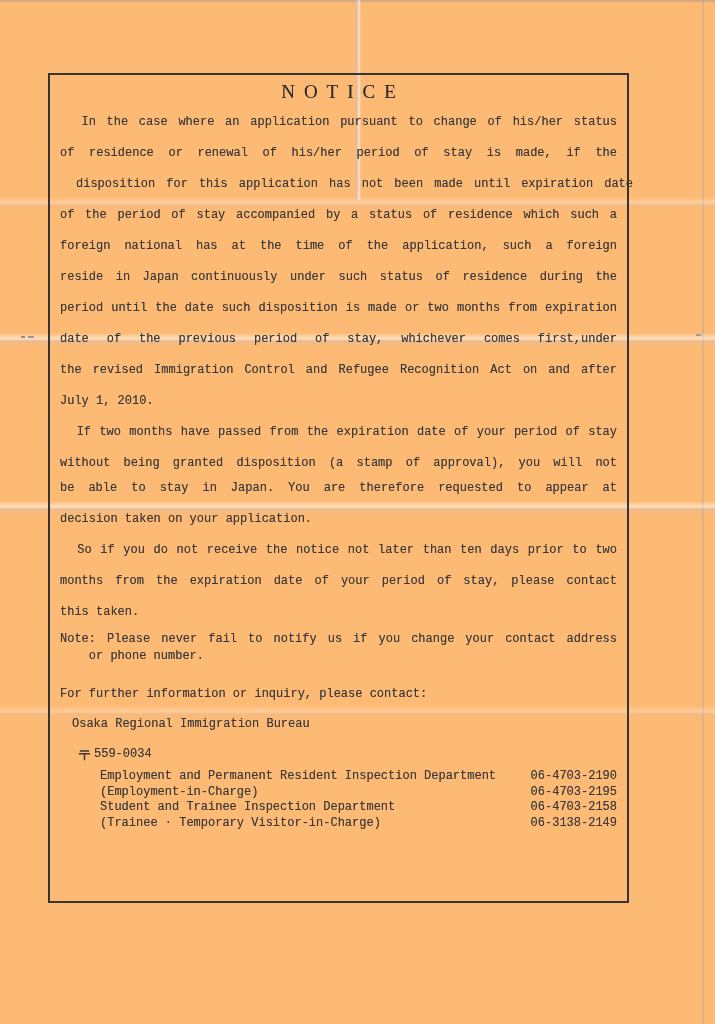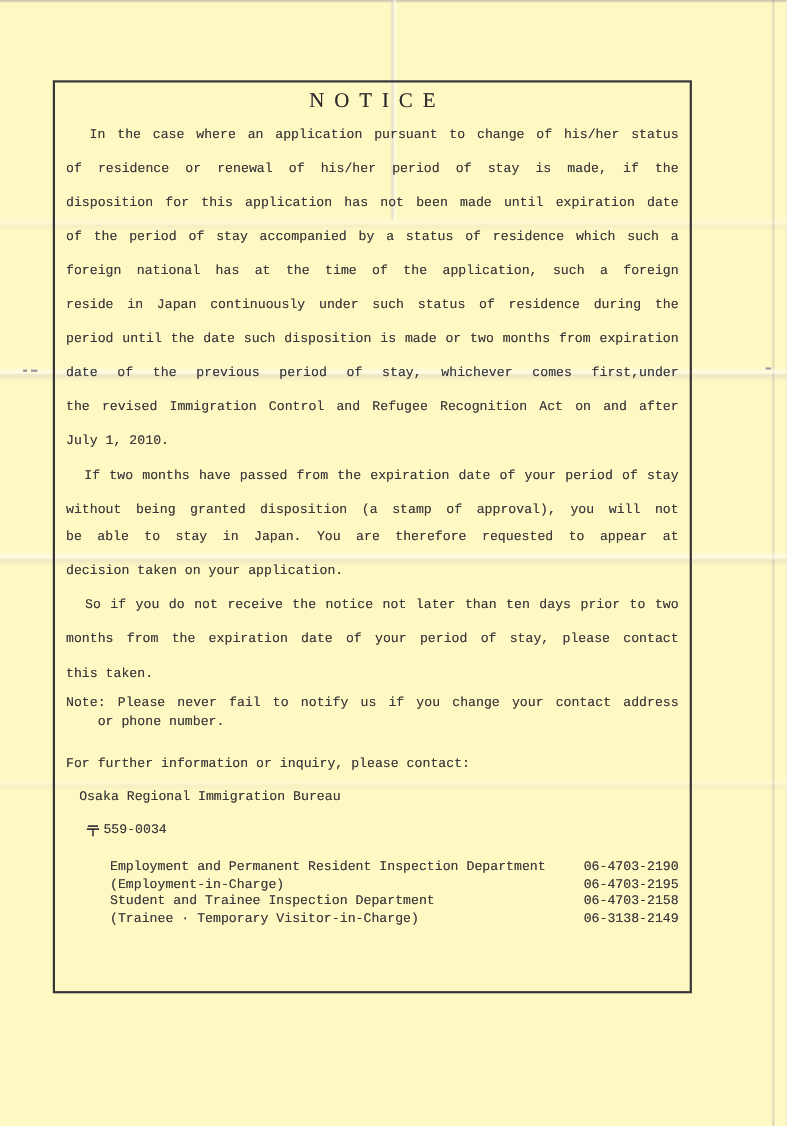--- a/index.html
+++ b/index.html
@@ -1,21 +1,21 @@
 <!DOCTYPE html>
 <html><head>
 <meta charset="utf-8">
 <style>
   * { margin: 0; padding: 0; box-sizing: border-box; }
   html, body { background: #e8e4e8; }
   .page {
     position: relative;
     width: 715px;
     height: 1024px;
-    background: #fef9c3;
+    background: #fdba74;
     overflow: hidden;
     font-family: "Liberation Mono", "DejaVu Sans Mono", monospace;
     color: #3a383a;
   }
   
   .edge-top {
     position: absolute; left: 0; top: 0; width: 100%; height: 3px;
     background: linear-gradient(180deg, rgba(150,142,150,0.55), rgba(150,142,150,0));
     z-index: 1;
   }
@@ -63,21 +63,21 @@
   .para { font-size: 12px; }
   .para .line { line-height: 31px; white-space: pre; height: 31px; }
   .tight .line { line-height: 19px; height: 19px; }
   .p2c { margin-top: 6px; }
   .note .line { line-height: 17px; height: 17px; }
   .note { margin-top: 3px; }
   .contact-intro { margin-top: 14px; font-size: 12px; line-height: 30px; white-space: pre; }
   .bureau { margin-left: 12px; font-size: 12px; line-height: 30px; white-space: pre; }
   .address { margin-left: 18px; font-size: 12px; line-height: 30px; white-space: pre; display: flex; align-items: center; }
   .postal-icon { display: inline-block; width: 13px; height: 13px; margin-right: 3px; color: #3a383a; flex: 0 0 auto; }
-  .depts { margin-top: 12px; margin-left: 40px; font-size: 12px; text-align: center; }
+  .depts { margin-left: 40px; font-size: 12px; text-align: center; }
   .dept-row { display: flex; justify-content: space-between; line-height: 15.5px; white-space: pre; }
   .page, .box { text-shadow: 0 0 0.5px rgba(58,56,58,0.55); }
 </style>
 </head>
 <body>
 
 <div class="page">
 
   <div class="edge-top"></div>
   <div class="edge-right"></div>
@@ -89,21 +89,21 @@
   <div class="pen-mark"></div>
   <div class="pen-mark-right"></div>
 
   <div class="box">
 
     <div class="title">NOTICE</div>
 
     <div class="para jpara">
         <div class="line"><span style="word-spacing: 3.51562px;">  In the case where an application pursuant to change of his/her status</span></div>
         <div class="line"><span style="word-spacing: 7.41016px; margin-top: 31px;">of residence or renewal of his/her period of stay is made, if the</span></div>
-        <div class="line"><span style="word-spacing: 3.85156px;">disposition for this application has not been made until expiration date</span></div>
+        <div class="line"><span style="word-spacing: 3.85156px; margin-left: 16px;">disposition for this application has not been made until expiration date</span></div>
         <div class="line"><span style="word-spacing: 3.51562px;">of the period of stay accompanied by a status of residence which such a</span></div>
         <div class="line"><span style="word-spacing: 6.77415px;">foreign national has at the time of the application, such a foreign</span></div>
         <div class="line"><span style="word-spacing: 5.29063px;">reside in Japan continuously under such status of residence during the</span></div>
         <div class="line"><span style="word-spacing: 0.808594px;">period until the date such disposition is made or two months from expiration</span></div>
         <div class="line"><span style="word-spacing: 10.6806px;">date of the previous period of stay, whichever comes first,under</span></div>
         <div class="line"><span style="word-spacing: 3.85156px;">the revised Immigration Control and Refugee Recognition Act on and after</span></div>
         <div class="line">July 1, 2010.</div>
       </div>
     <div class="para jpara">
         <div class="line"><span style="word-spacing: 1.12708px;">  If two months have passed from the expiration date of your period of stay</span></div>

